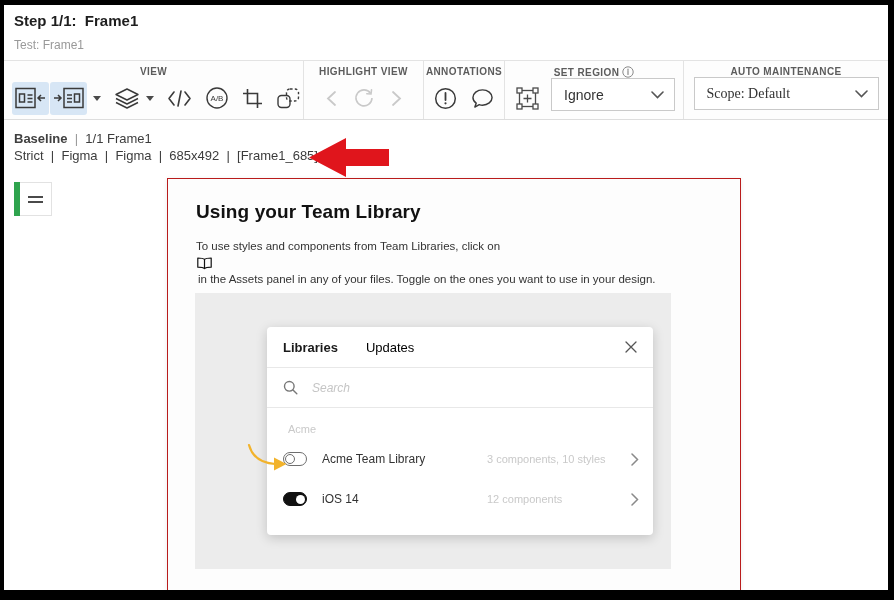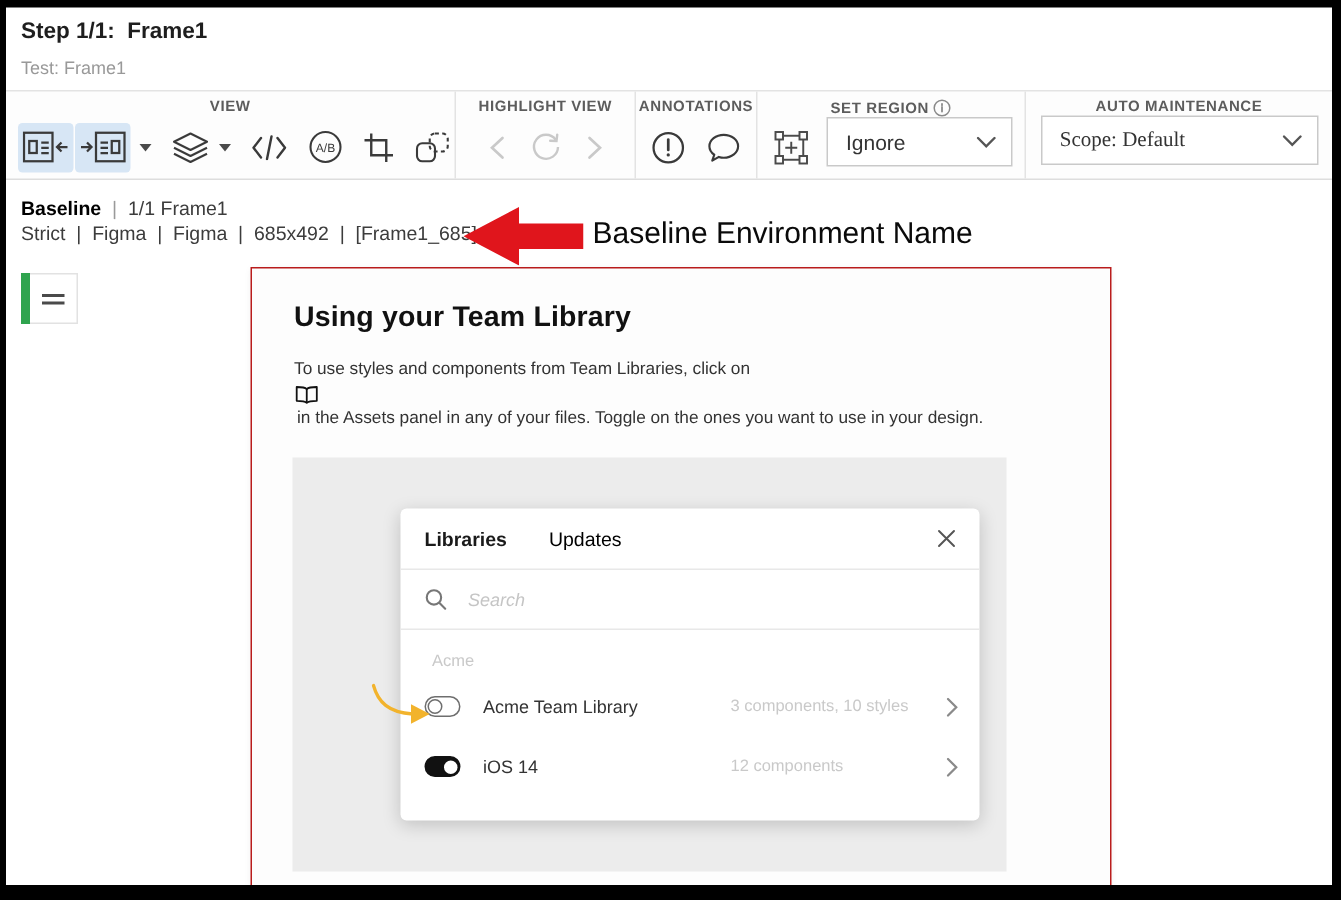--- a/index.html
+++ b/index.html
@@ -31,40 +31,40 @@
   .viewpair { display:flex; gap:1px; }
   .viewpair .vbtn { width:37px; height:33px; background:#d7e6f5; border-radius:3px; display:flex; align-items:center; justify-content:center; color:#3a3a3a; cursor:pointer; }
   .caret { width:0; height:0; border-left:4px solid transparent; border-right:4px solid transparent; border-top:5px solid #4a4a4a; margin-left:2px; }
   .with-caret { display:flex; align-items:center; gap:4px; }
   .dd { height:33px; background:#fff; border:1px solid #c9c9c9; border-radius:0; display:flex; align-items:center; justify-content:space-between; padding:0 10px 0 12px; font-size:14px; color:#333; cursor:pointer; }
   .dd-ignore { width:124px; }
   .dd-scope { width:185px;font-family:Liberation Serif, serif; }
 
   
   .bl-line1 { position:absolute; left:10px; top:126px; font-size:13px; color:#3c3c3c; white-space:pre; }
-  .bl-line1 b { font-weight:bold; color:#000000; }
+  .bl-line1 b { font-weight:bold; color:#404040; }
   .bl-sep { color:#9a9a9a; }
   .bl-line2 { position:absolute; left:10px; top:143px; font-size:13px; color:#3c3c3c; white-space:pre; }
   .red-arrow { position:absolute; left:305px; top:133px; }
   .annot-label { position:absolute; left:391px; top:140px; font-size:20px; color:#0a0a0a; }
 
   
   .thumb { position:absolute; left:10px; top:177px; display:flex; cursor:pointer; }
   .thumb-accent { width:6px; height:34px; background:#2fa44e; }
   .thumb-box { width:32px; height:34px; background:#fff; border:1px solid #e2e2e2; border-left:none; display:flex; align-items:center; justify-content:center; }
   .eq { width:15px; }
   .eq i { display:block; height:2px; background:#4a4a4a; margin:3px 0; }
 
   
   .shot { position:absolute; left:163px; top:173px; width:574px; height:414px; background:#fdfdfd;
     border:1px solid #b91c1c; box-shadow:0 1px 5px rgba(0,0,0,.07); }
   .shot-title { position:absolute; left:28px; top:22px; font-size:19px; font-weight:bold; color:#111; letter-spacing:.1px; }
   .shot-body { position:absolute; left:28px; top:58px; width:522px; font-size:11.5px; line-height:1.6; color:#333; }
   .book-ic { vertical-align:-2px; margin:0 2px; }
-  .gray-panel { position:absolute; left:27px; top:126px; width:476px; height:276px; background:#ececec; }
+  .gray-panel { position:absolute; left:27px; top:114px; width:476px; height:276px; background:#ececec; }
 
   
   .dlg { position:absolute; left:72px; top:34px; width:386px; height:208px; background:#fff; border-radius:4px;
     box-shadow:0 3px 12px rgba(0,0,0,.18); }
   .dlg-hdr { height:41px; border-bottom:1px solid #e8e8e8; display:flex; align-items:center; padding:0 16px; }
   .tab-active { font-size:13px; font-weight:bold; color:#1a1a1a; }
   .tab-idle { font-size:13px; color:#000000; margin-left:28px; }
   .dlg-close { margin-left:auto; color:#555; display:flex; cursor:pointer; }
   .dlg-search { height:40px; border-bottom:1px solid #e8e8e8; display:flex; align-items:center; padding:0 16px; gap:14px;font-style:italic; }
   .search-ph { font-size:12px; color:#c5c5c5; }
@@ -265,21 +265,20 @@
   </div>
 
   <div class="bl-line1"><b>Baseline</b><span class="bl-sep">  |  </span><span>1/1 Frame1</span></div>
   <div class="bl-line2">Strict  |  Figma  |  Figma  |  685x492  |  [Frame1_685]</div>
 
   <span class="red-arrow">
     <svg width="80" height="39" viewBox="0 0 80 39">
       <polygon points="0,19.5 37,0 37,11 80,11 80,28 37,28 37,39" fill="#e0151c"></polygon>
     </svg>
   </span>
-  <div class="annot-label">Baseline Environment Name</div>
 
   <div class="thumb">
     <div class="thumb-accent"></div>
     <div class="thumb-box">
       <span class="eq">
           <i></i>
           <i></i>
         </span>
     </div>
   </div>

